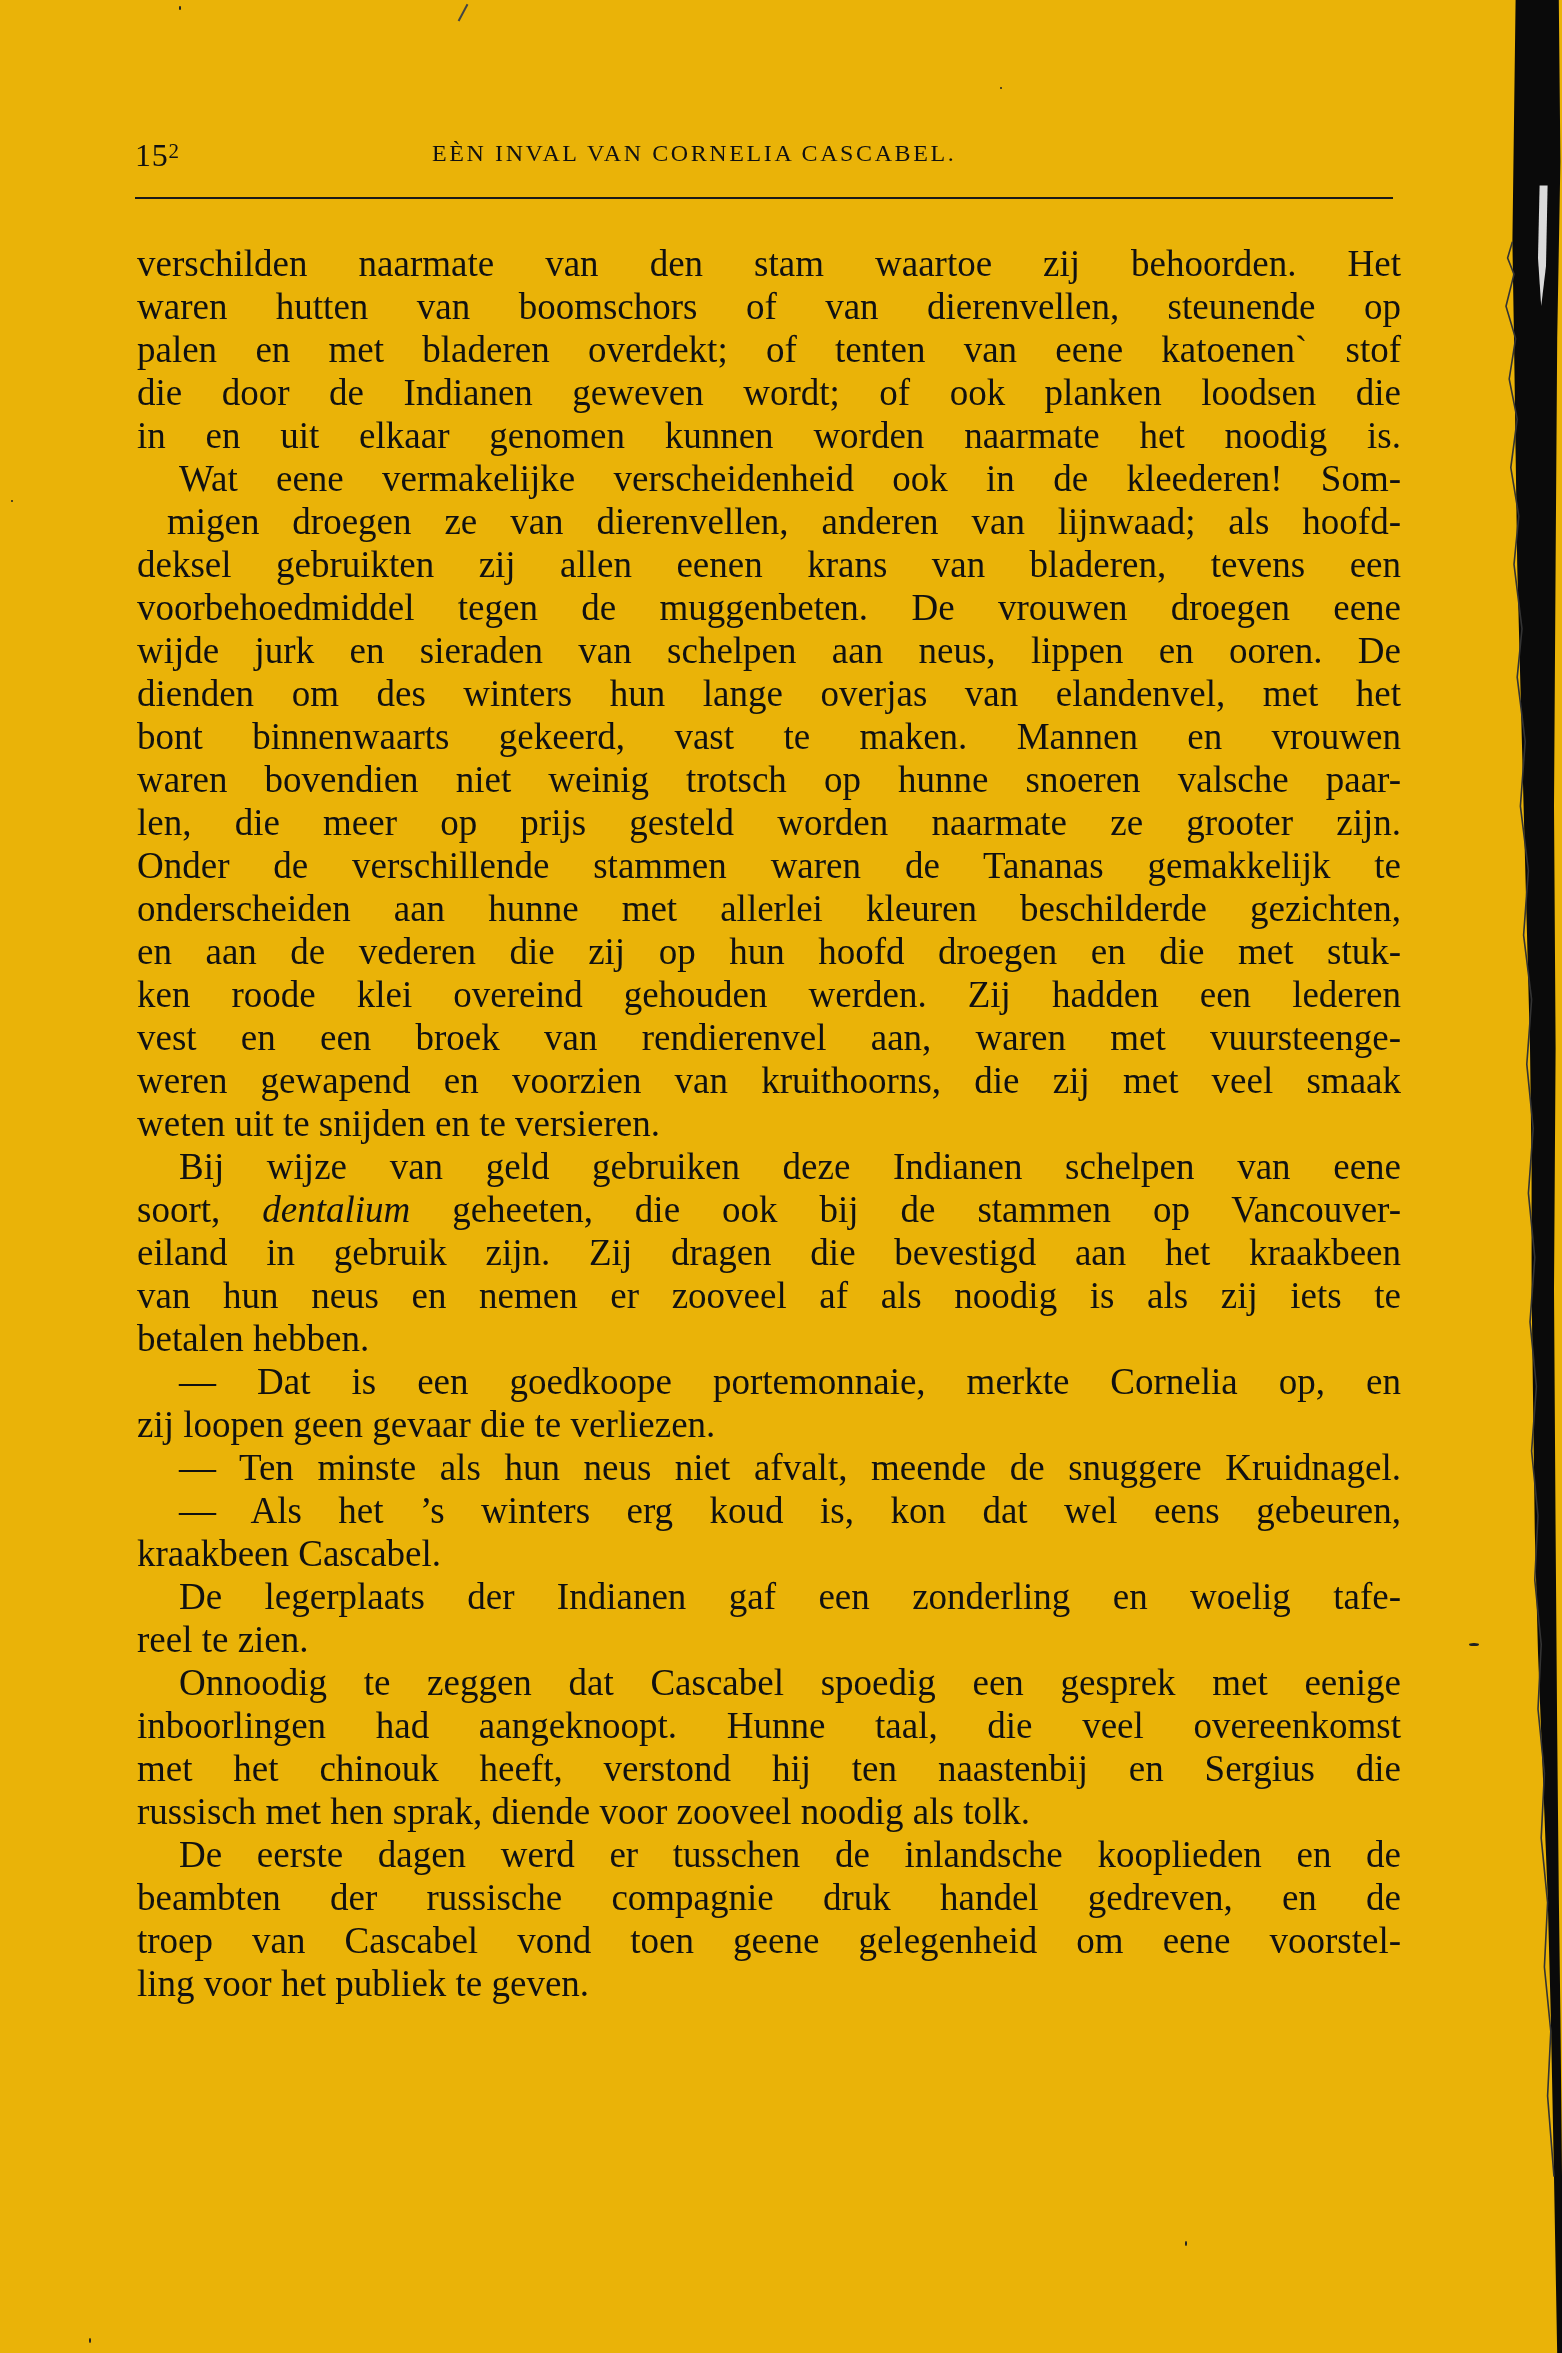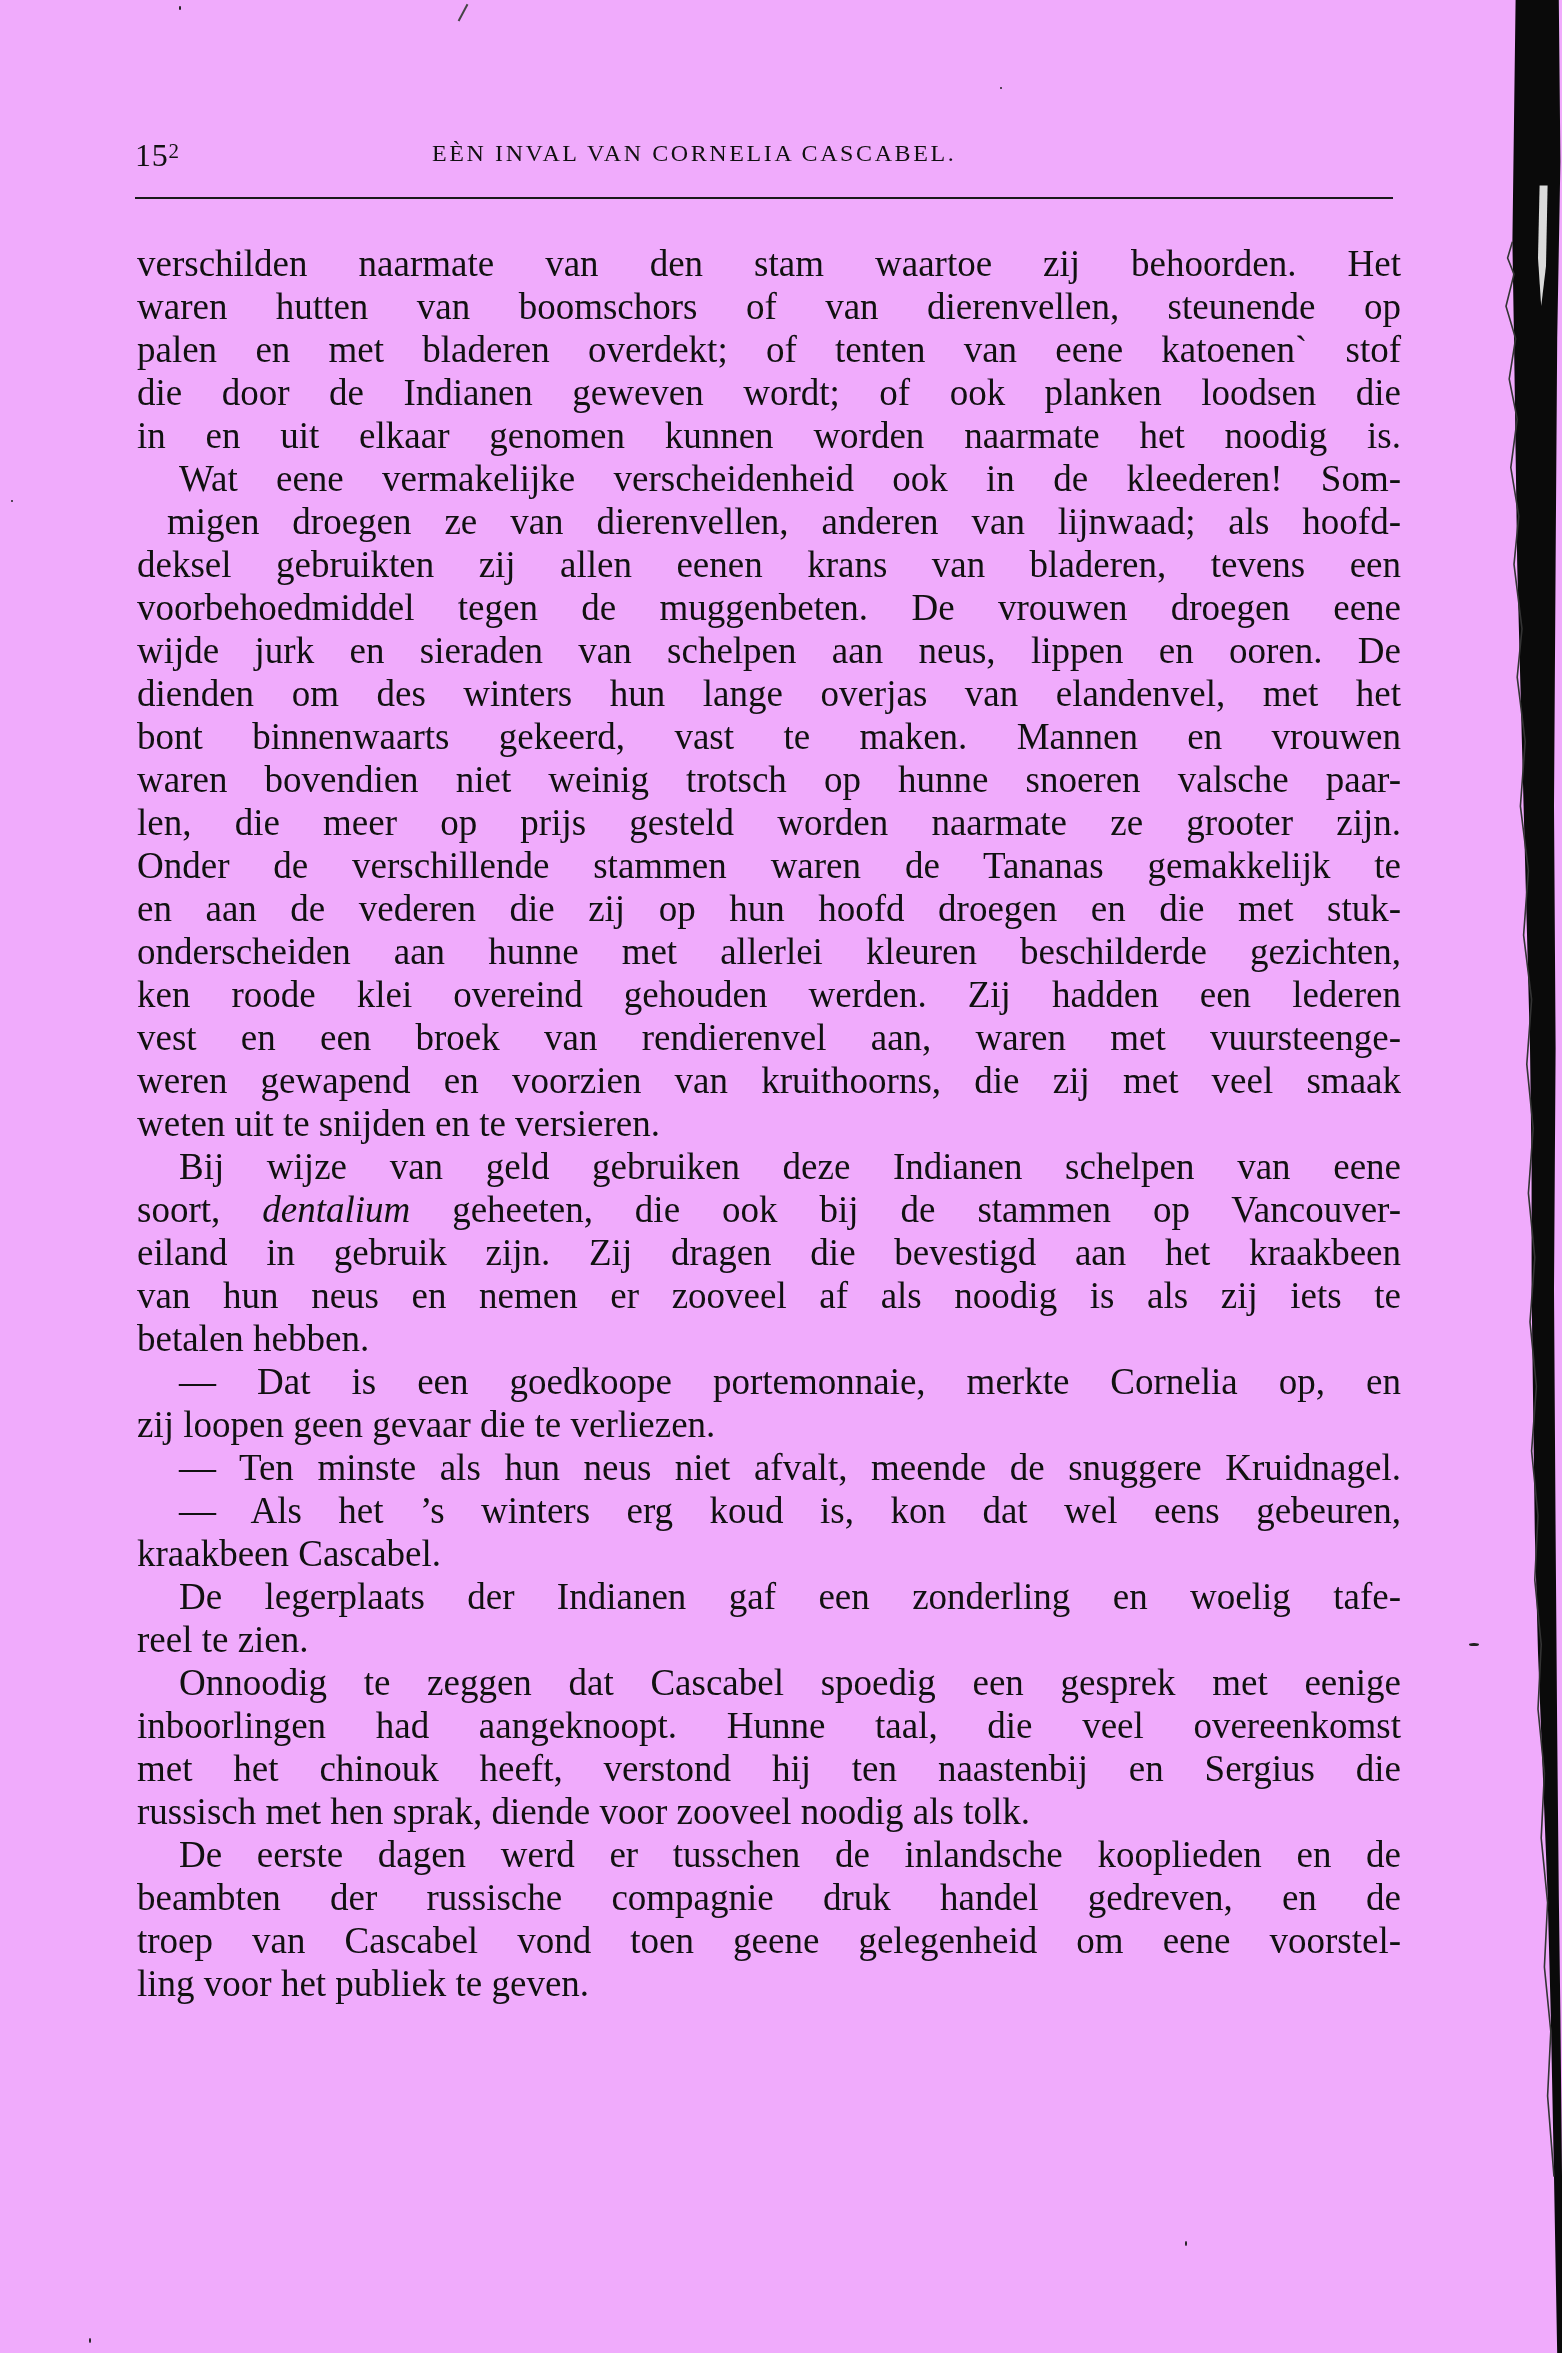--- a/index.html
+++ b/index.html
@@ -12,21 +12,21 @@
     height: 2354px;
     position: relative;
     overflow: hidden;
     font-family: "Liberation Serif", "DejaVu Serif", serif;
     color: #111111;
   }
   .page {
     position: absolute;
     left: 0; top: 0;
     width: 1562px; height: 2354px;
-    background: #f0abfc;
+    background: #eab308;
   }
   .running-head {
     position: absolute;
     left: 135px;
     top: 134px;
     width: 1262px;
     height: 35px;
   }
   .page-number {
     position: absolute;
@@ -128,22 +128,22 @@
       <div class="line indent" style="white-space: normal;">Wat eene vermakelijke verscheidenheid ook in de kleederen! Som-</div>
       <div class="line" style="white-space: normal; margin-left: 30px;">migen droegen ze van dierenvellen, anderen van lijnwaad; als hoofd-</div>
       <div class="line" style="white-space: normal;">deksel gebruikten zij allen eenen krans van bladeren, tevens een</div>
       <div class="line" style="white-space: normal;">voorbehoedmiddel tegen de muggenbeten. De vrouwen droegen eene</div>
       <div class="line" style="white-space: normal;">wijde jurk en sieraden van schelpen aan neus, lippen en ooren. De</div>
       <div class="line" style="white-space: normal;">dienden om des winters hun lange overjas van elandenvel, met het</div>
       <div class="line" style="white-space: normal;">bont binnenwaarts gekeerd, vast te maken. Mannen en vrouwen</div>
       <div class="line" style="white-space: normal;">waren bovendien niet weinig trotsch op hunne snoeren valsche paar-</div>
       <div class="line" style="white-space: normal;">len, die meer op prijs gesteld worden naarmate ze grooter zijn.</div>
       <div class="line" style="white-space: normal;">Onder de verschillende stammen waren de Tananas gemakkelijk te</div>
+      <div class="line" style="white-space: normal;">onderscheiden aan hunne met allerlei kleuren beschilderde gezichten,</div>
       <div class="line" style="white-space: normal;">en aan de vederen die zij op hun hoofd droegen en die met stuk-</div>
-      <div class="line" style="white-space: normal;">onderscheiden aan hunne met allerlei kleuren beschilderde gezichten,</div>
       <div class="line" style="white-space: normal;">ken roode klei overeind gehouden werden. Zij hadden een lederen</div>
       <div class="line" style="white-space: normal;">vest en een broek van rendierenvel aan, waren met vuursteenge-</div>
       <div class="line" style="white-space: normal;">weren gewapend en voorzien van kruithoorns, die zij met veel smaak</div>
       <div class="line last">weten uit te snijden en te versieren.</div>
       <div class="line indent" style="white-space: normal;">Bij wijze van geld gebruiken deze Indianen schelpen van eene</div>
       <div class="line" style="white-space: normal;"><span style="white-space: pre;">soort, </span><em>dentalium</em><span style="white-space: pre;"> geheeten, die ook bij de stammen op Vancouver-</span></div>
       <div class="line" style="white-space: normal;">eiland in gebruik zijn. Zij dragen die bevestigd aan het kraakbeen</div>
       <div class="line" style="white-space: normal;">van hun neus en nemen er zooveel af als noodig is als zij iets te</div>
       <div class="line last">betalen hebben.</div>
       <div class="line indent" style="white-space: normal;">— Dat is een goedkoope portemonnaie, merkte Cornelia op, en</div>

